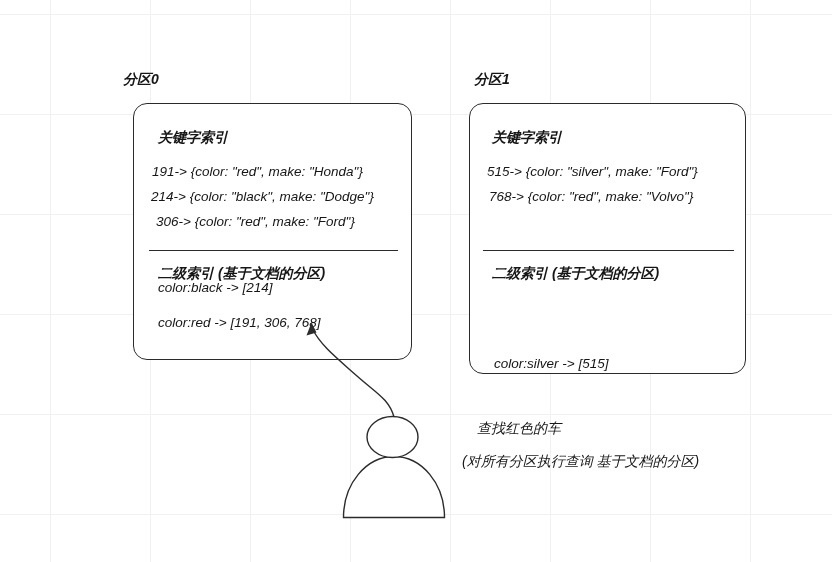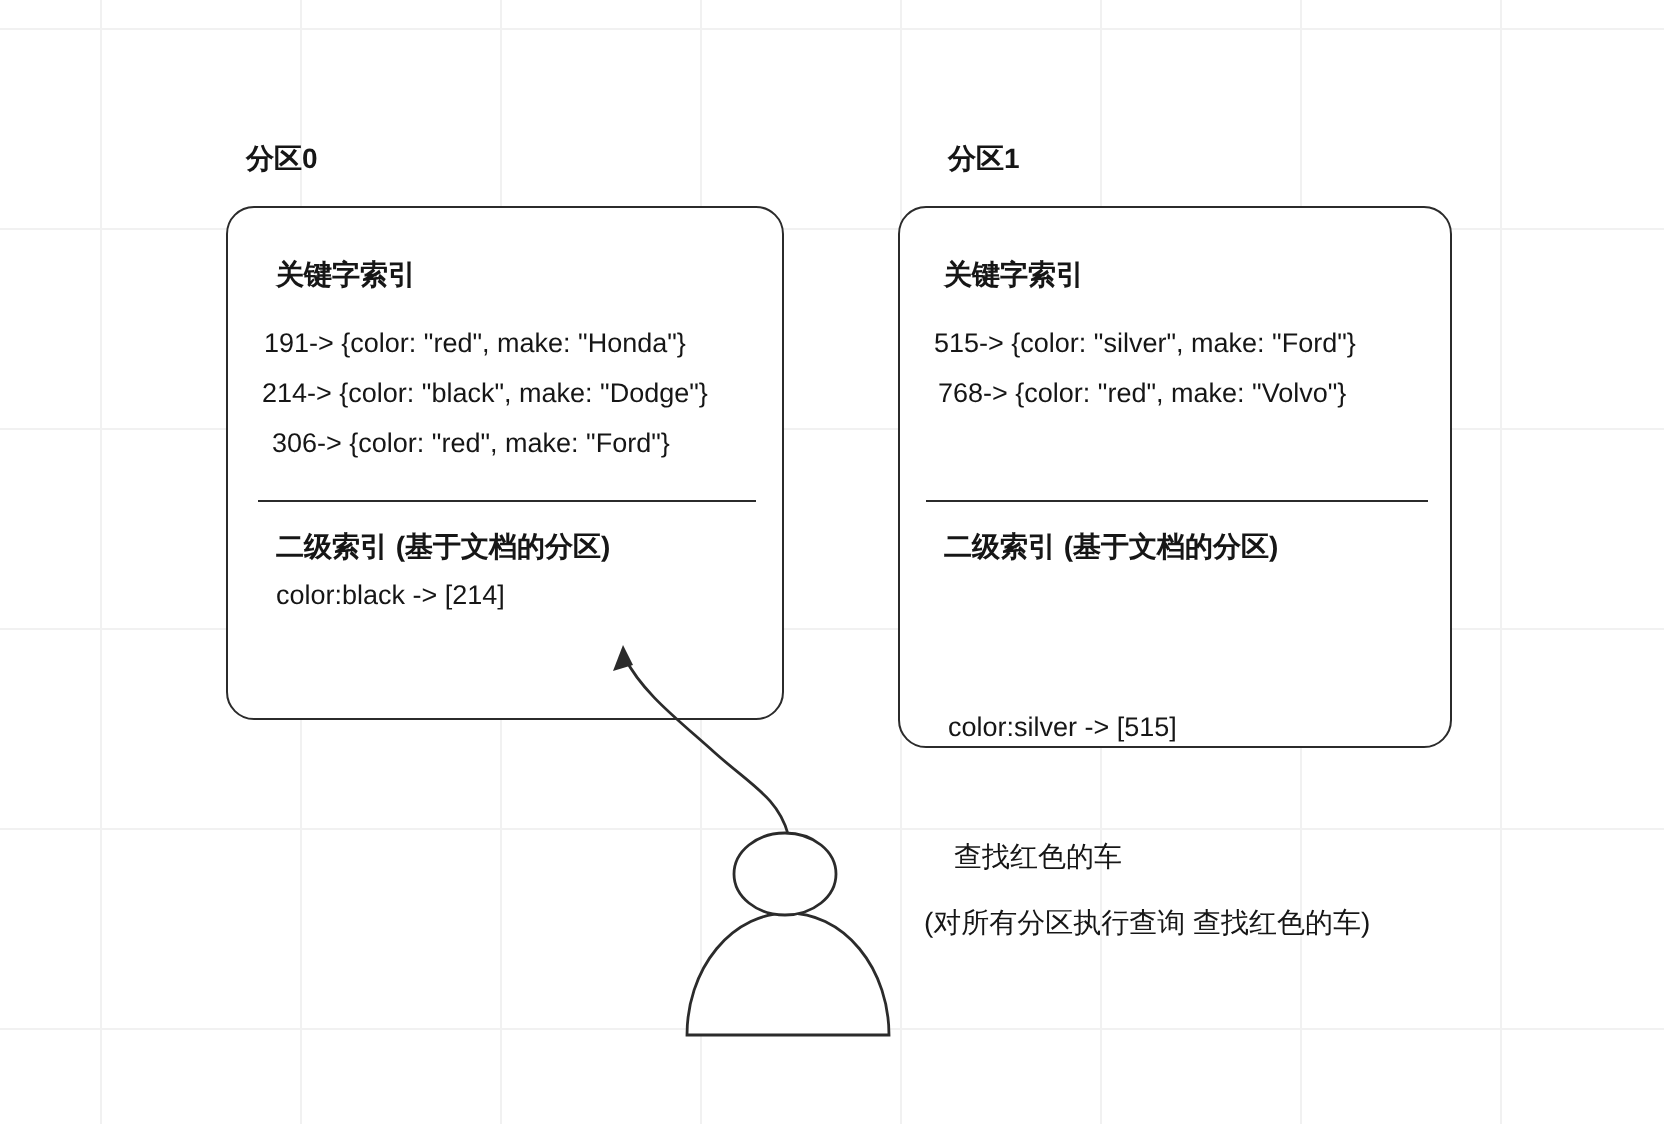--- a/index.html
+++ b/index.html
@@ -13,33 +13,35 @@
     height: 562px;
     overflow: hidden;
     background-color: #ffffff;
     background-image:
       linear-gradient(to right, #f1f1f1 1px, transparent 1px),
       linear-gradient(to bottom, #f1f1f1 1px, transparent 1px);
     background-size: 100px 100px;
     background-position: 50px 14px;
     font-family: "Liberation Sans", "DejaVu Sans", sans-serif;
     color: #161616;
+    font-style: italic;
   }
   .part-label {
     position: absolute;
     font-size: 14px;
     font-weight: 700;
     white-space: nowrap;
   }
   .card {
     position: absolute;
     background: #ffffff;
     border: 1.4px solid #2b2b2b;
     border-radius: 14px;
     box-sizing: border-box;
+    margin-left: 20px;
   }
   .card-title {
     position: absolute;
     font-size: 14px;
     font-weight: 700;
     white-space: nowrap;
   }
   .row {
     position: absolute;
     font-size: 13.5px;
@@ -77,34 +79,35 @@
   <div class="part-label" style="left:123px; top:71px;">分区0</div>
   <div class="part-label" style="left:474px; top:71px;text-align:center;">分区1</div>
 
   <div class="card" style="left:113px; top:103px; width:279px; height:257px;">
     <div class="card-title" style="left:24px; top:25px;">关键字索引</div>
     <div class="row" style="left:18px; top:60px;">191-&gt; {color: "red", make: "Honda"}</div>
     <div class="row" style="left:17px; top:85px;">214-&gt; {color: "black", make: "Dodge"}</div>
     <div class="row" style="left:22px; top:110px;">306-&gt; {color: "red", make: "Ford"}</div>
     <div class="divider" style="left:15px; top:146px; width:249px;"></div>
     <div class="card-title" style="left:24px; top:161px;">二级索引 (基于文档的分区)</div>
-    <div class="row" style="left:24px; top:186px;">color:black -&gt; [214]</div>
+    <div class="row" style="left:24px; top:176px;">color:black -&gt; [214]</div>
+    <div class="row" style="left:24px; top:211px;">color:red -&gt; [191, 306, 768]</div>
   </div>
 
   <div class="card" style="left:449px; top:103px; width:277px; height:271px;">
     <div class="card-title" style="left:22px; top:25px;">关键字索引</div>
     <div class="row" style="left:17px; top:60px;">515-&gt; {color: "silver", make: "Ford"}</div>
     <div class="row" style="left:19px; top:85px;">768-&gt; {color: "red", make: "Volvo"}</div>
     <div class="divider" style="left:13px; top:146px; width:251px;"></div>
     <div class="card-title" style="left:22px; top:161px;">二级索引 (基于文档的分区)</div>
     <div class="row" style="left:24px; top:252px;">color:silver -&gt; [515]</div>
   </div>
 
   <div class="annot-line" style="left:477px; top:420px;">查找红色的车</div>
-  <div class="annot-line" style="left:462px; top:453px;">(对所有分区执行查询 查找红色的车)</div>
+  <div class="annot-line" style="left:462px; top:453px;">(对所有分区执行查询 基于文档的分区)</div>
 
   <svg id="overlay" viewBox="0 0 832 562" xmlns="http://www.w3.org/2000/svg">
     <g>
       <path class="shape-stroke" fill="none" d="M394 417 C 389 399, 376 393, 357 376 C 338 359, 321 346, 312.5 329"></path>
       <path fill="#2b2b2b" stroke="none" d="M311.5 322.5 L 306.5 335.5 L 316.5 332.5 Z"></path>
     </g>
     <g>
       <path class="shape-stroke" fill="#ffffff" d="M343.5 517.5 A 50.5 61 0 0 1 444.5 517.5 Z"></path>
       <ellipse class="shape-stroke" fill="#ffffff" cx="392.5" cy="437" rx="25.5" ry="20.5"></ellipse>
     </g>

